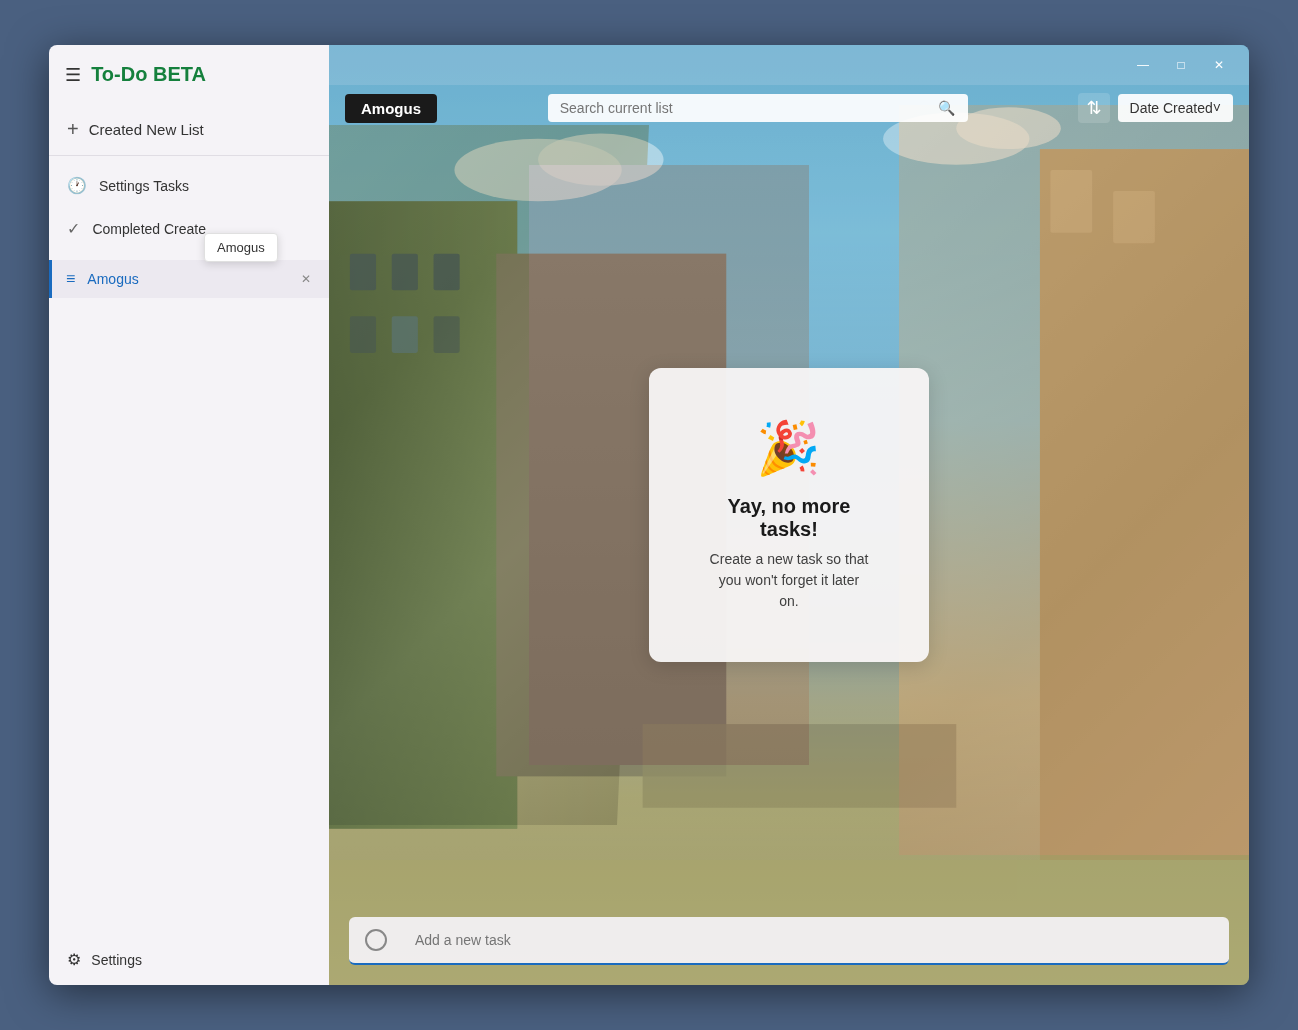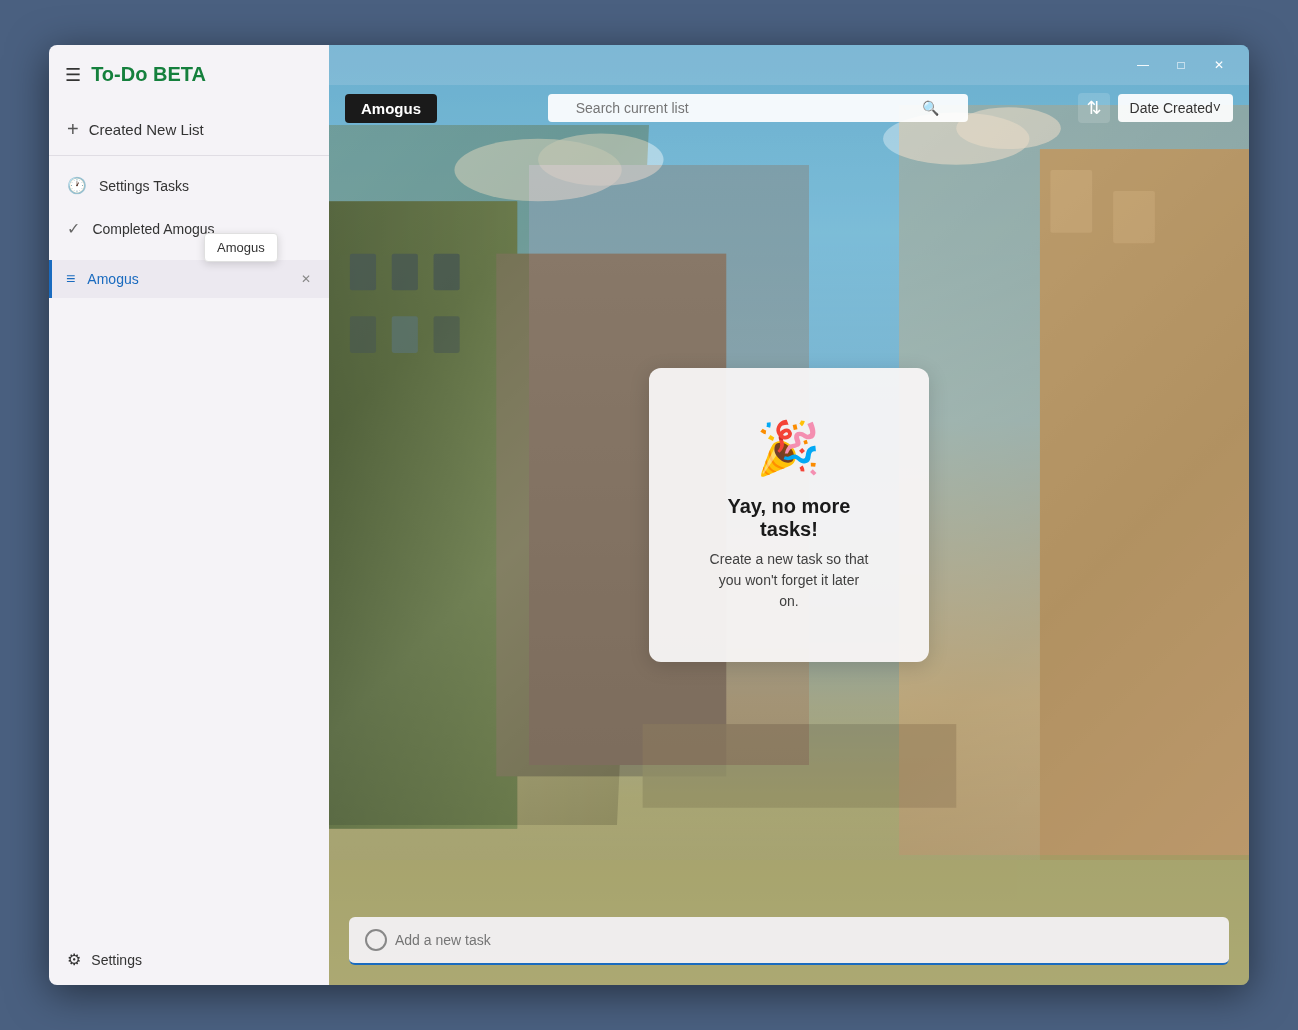--- a/index.html
+++ b/index.html
@@ -243,21 +243,21 @@
       font-size: 15px;
       font-weight: 600;
     }
 
     .search-bar {
       flex: 1;
       display: flex;
       align-items: center;
       background: rgba(255,255,255,0.92);
       border-radius: 4px;
-      padding: 6px 28px;
+      padding: 6px 12px;
       gap: 8px;
       max-width: 420px;
       margin: 0 auto;
       justify-content: space-between;
     }
 
     .search-input {
       border: none;
       background: transparent;
       outline: none;
@@ -344,21 +344,21 @@
       position: absolute;
       bottom: 20px;
       left: 20px;
       right: 20px;
       z-index: 20;
       display: flex;
       align-items: center;
       background: rgba(245, 243, 247, 0.92);
       border-radius: 6px;
       padding: 12px 16px;
-      gap: 8px;
+      gap: 28px;
       border-bottom: 2px solid #1a6bbf;
     }
 
     .task-circle {
       width: 22px;
       height: 22px;
       border-radius: 50%;
       border: 2px solid #888;
       flex-shrink: 0;
     }
@@ -404,21 +404,21 @@
       <span>Created New List</span>
     </div>
 
     <div class="nav-items">
       <div class="nav-item">
         <span class="nav-icon">🕐</span>
         <span>Settings Tasks</span>
       </div>
       <div class="nav-item">
         <span class="nav-icon">✓</span>
-        <span>Completed Amogus</span>
+        <span>Completed Create</span>
       </div>
     </div>
 
     <div class="nav-item-list">
       <span class="list-icon">≡</span>
       <span class="list-name">Amogus</span>
       <span class="list-close">✕</span>
     </div>
 
     <div class="tooltip">Amogus</div>

